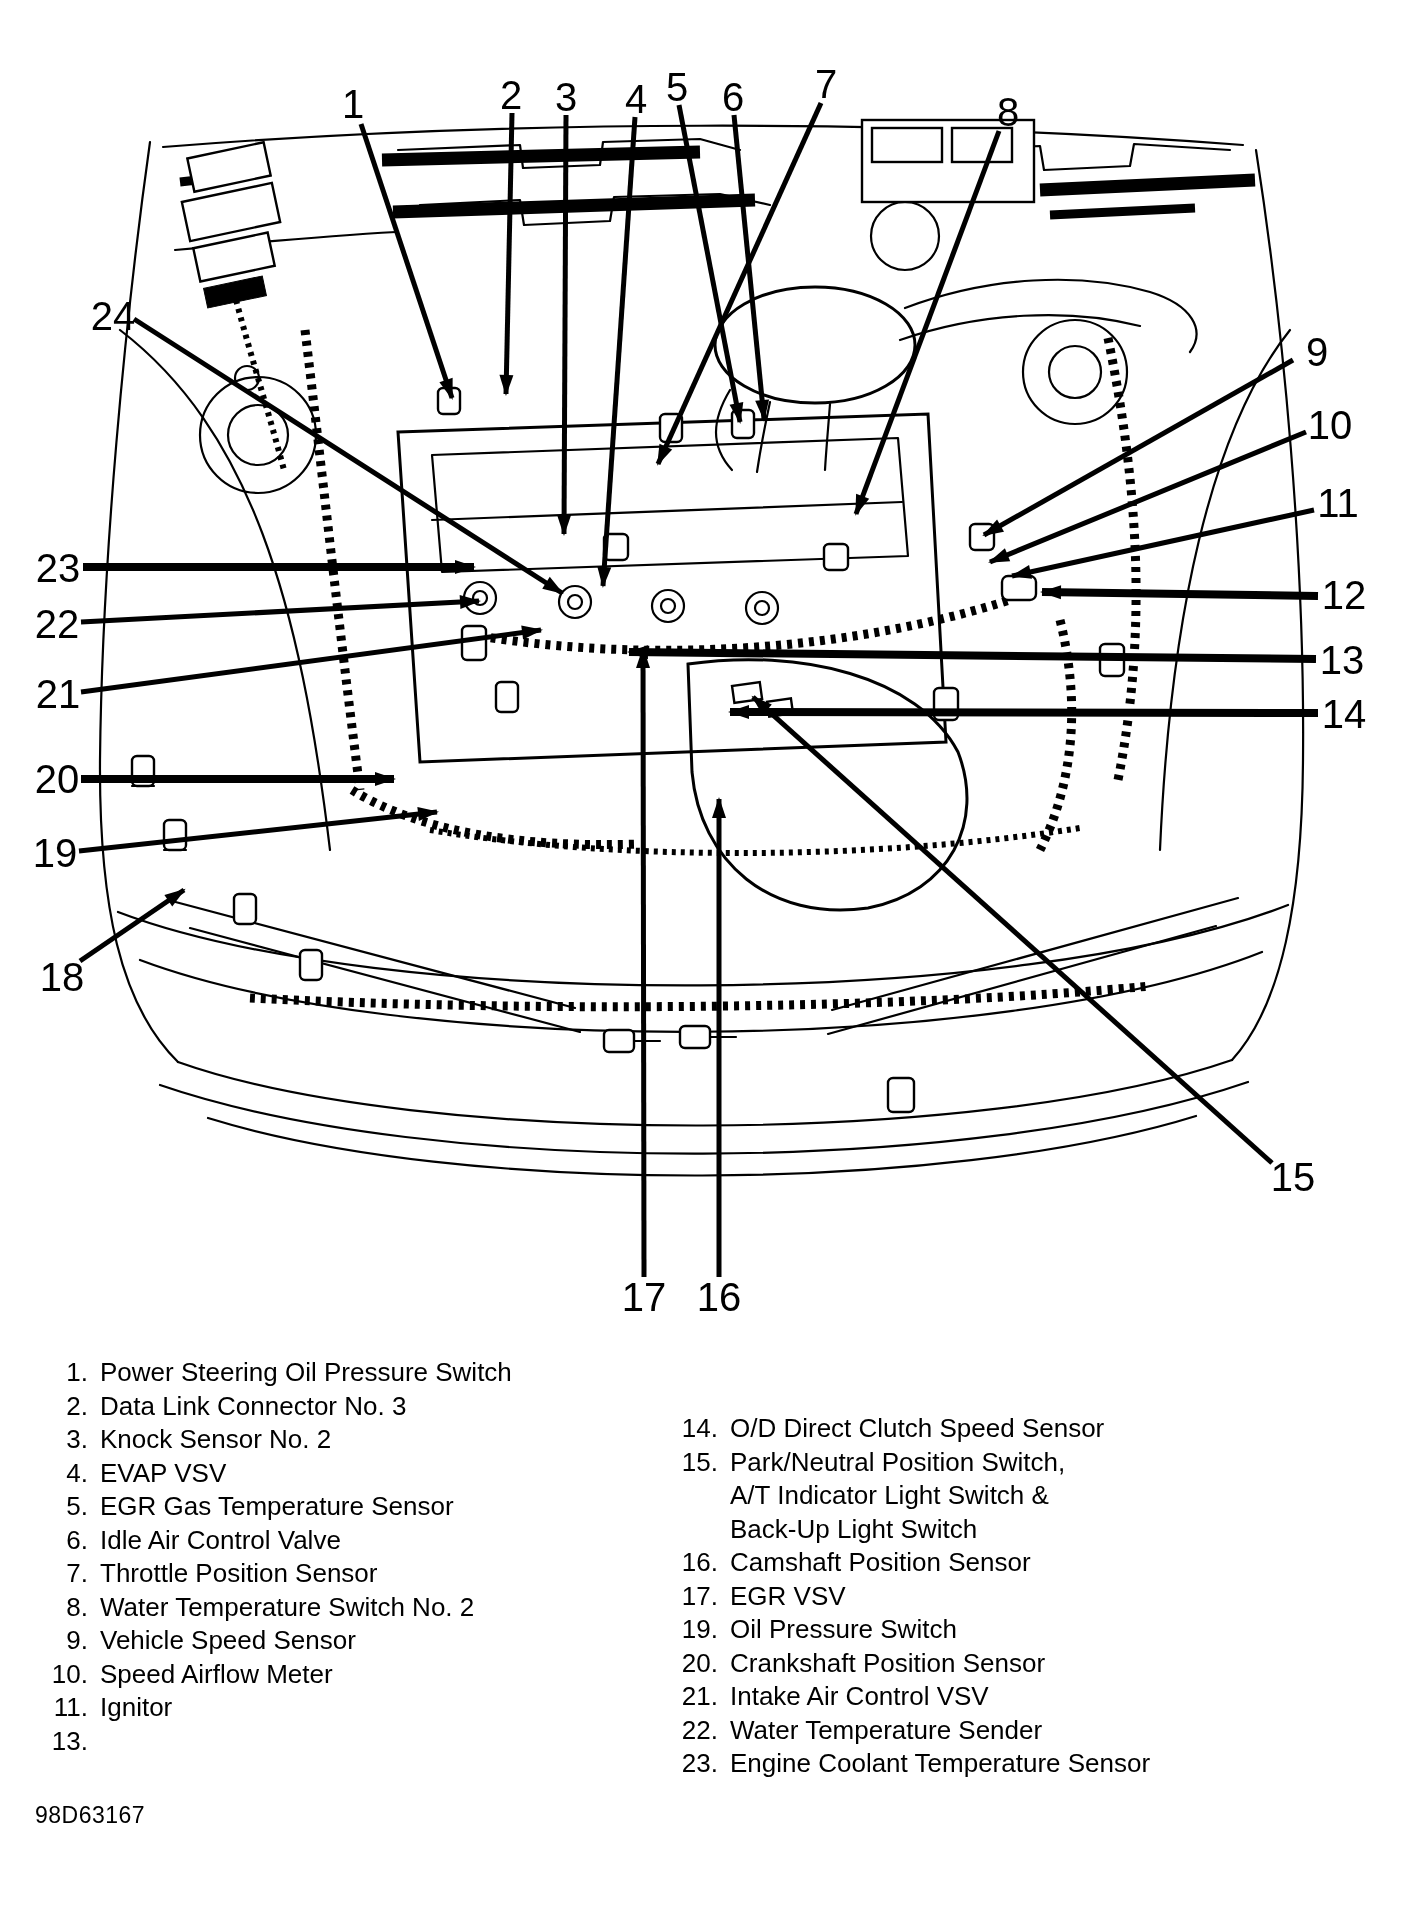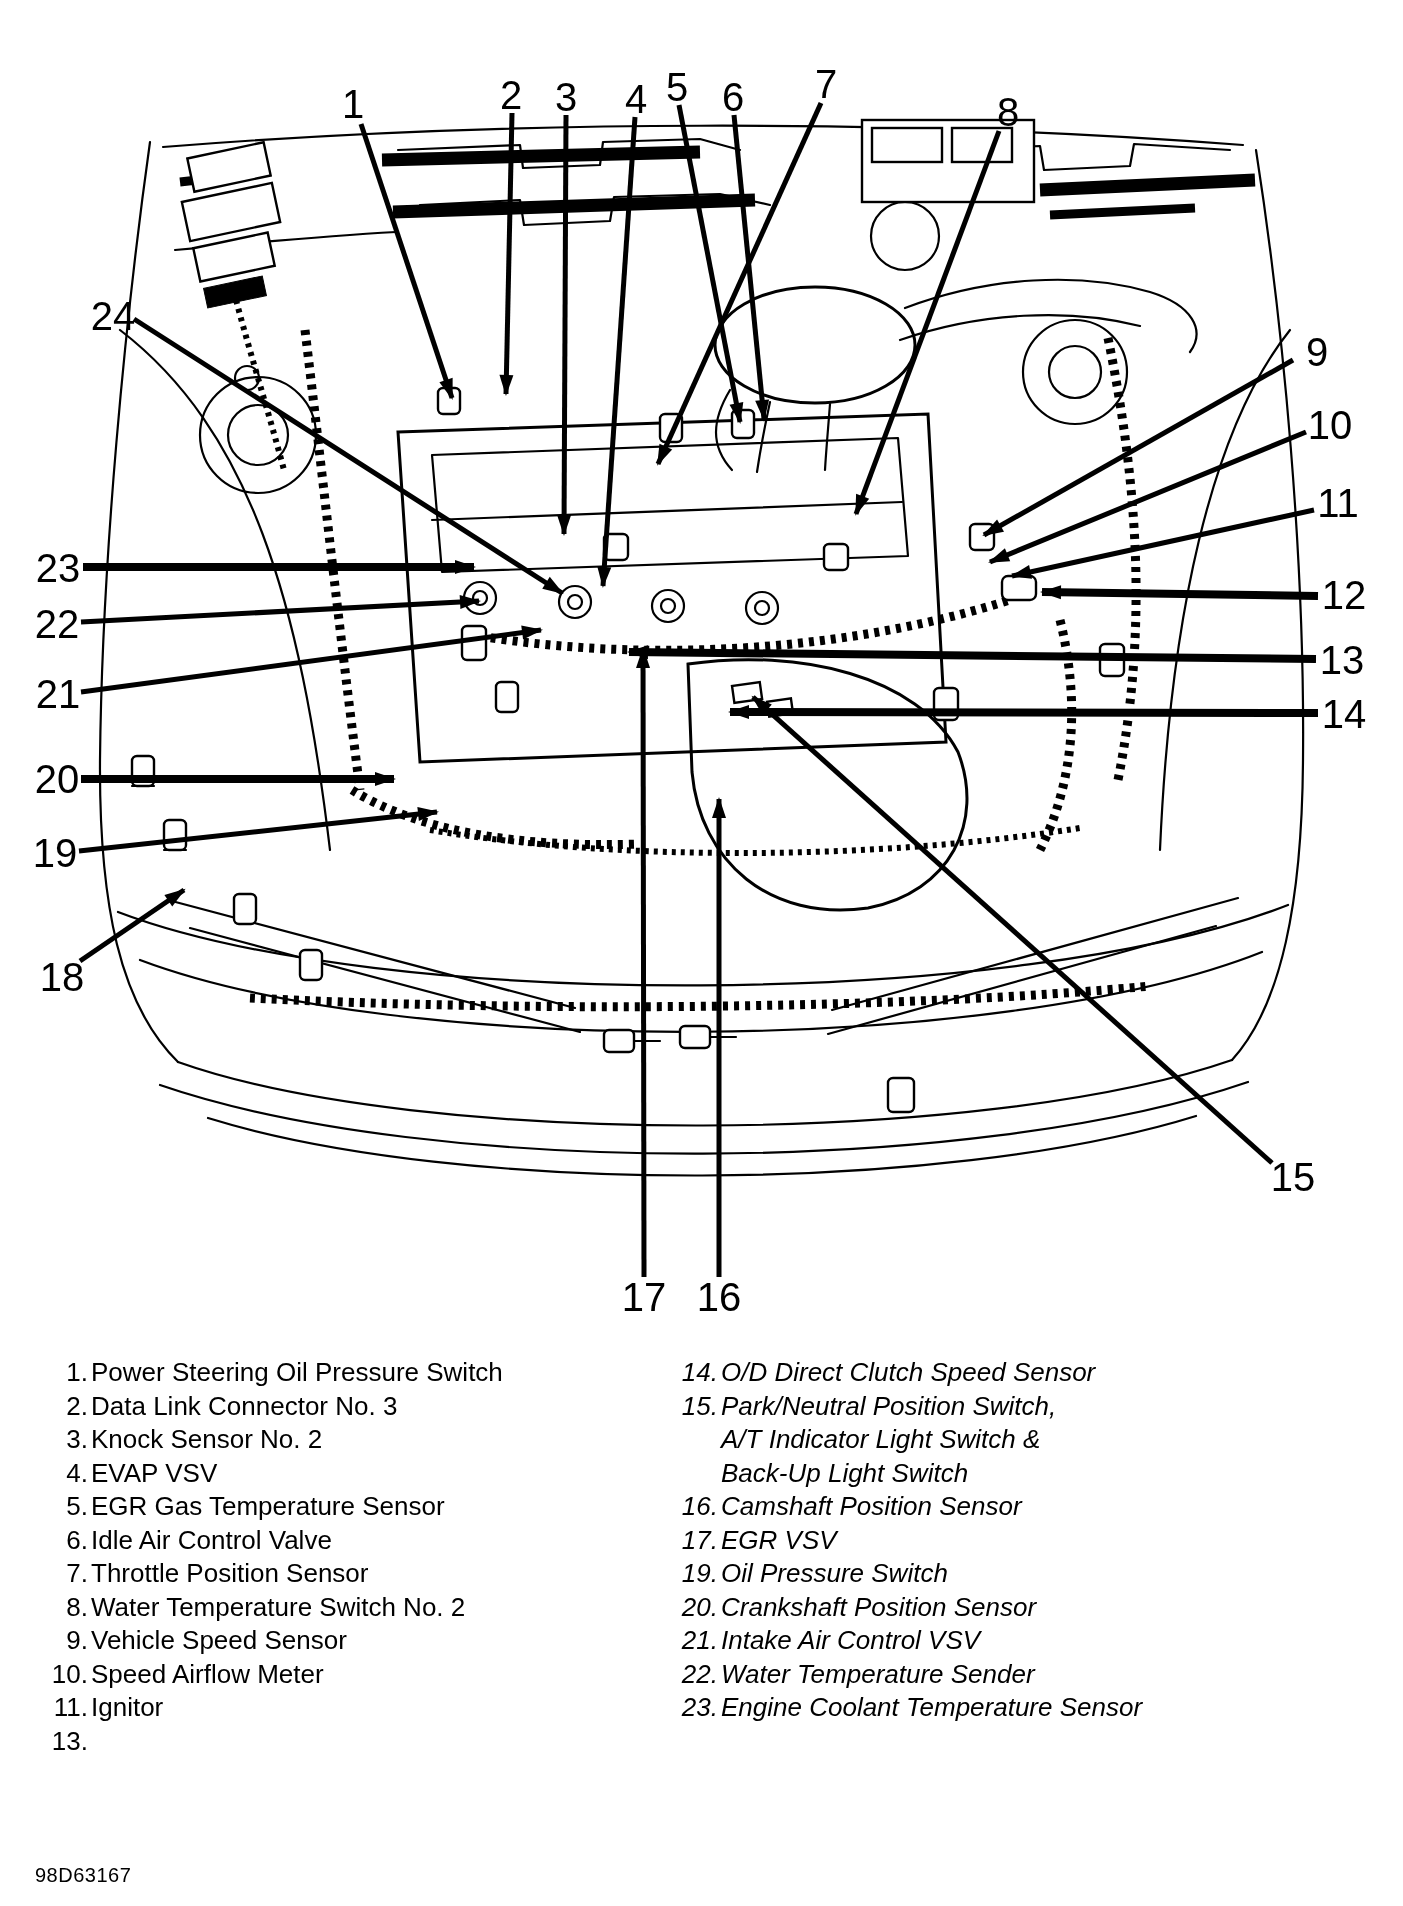--- a/index.html
+++ b/index.html
@@ -19,25 +19,25 @@
   .conn { stroke:var(--ink); fill:var(--paper); stroke-width:2.4; }
   .connf { stroke:var(--ink); fill:var(--ink); stroke-width:1; }
   .leader { stroke:var(--ink); stroke-width:5; fill:none; }
   .leader.thick { stroke-width:8; }
   .cnum {
     font-family:"Liberation Sans", sans-serif; font-size:40px;
     fill:var(--ink); text-anchor:middle;
   }
   #legend-left, #legend-right { position:absolute; line-height:33.5px; font-size:26px; }
   #legend-left  { left:30px;  top:1356px; width:620px; }
-  #legend-right { left:660px; top:1356px; width:720px;font-style:italic; }
+  #legend-right { left:660px; top:1412px; width:720px; }
   .legend-item { display:flex; align-items:flex-start; }
   .lnum { display:inline-block; width:58px; text-align:right; flex:0 0 58px; }
-  .llabel { margin-left:3px; white-space:pre-line; }
-  #figcode { position:absolute; left:35px; top:1864px; font-size:20px; letter-spacing:0.5px; }
+  .llabel { margin-left:12px; white-space:pre-line; }
+  #figcode { position:absolute; left:35px; top:1802px; font-size:23px; letter-spacing:0.5px; }
 </style>
 </head>
 <body>
 
 <div id="stage">
 
   <svg id="fig" width="1403" height="1340" viewBox="0 0 1403 1340">
     <defs>
       <marker id="ah" markerUnits="userSpaceOnUse" markerWidth="24" markerHeight="18" refX="20" refY="8" orient="auto">
         <path d="M1,1 L22,8 L1,15 Z" fill="#000"></path>

